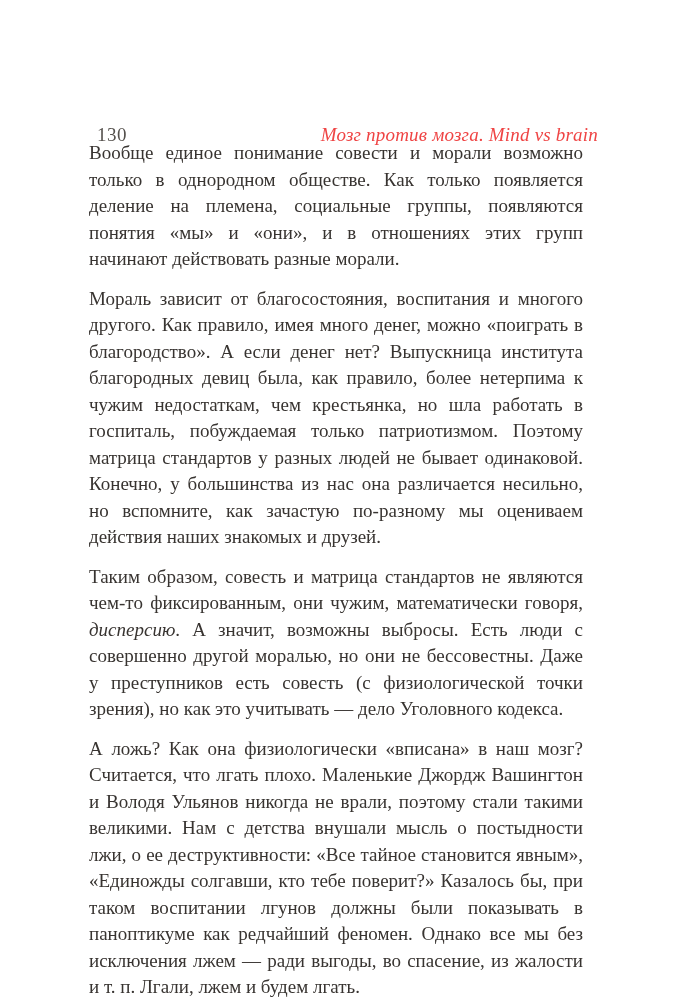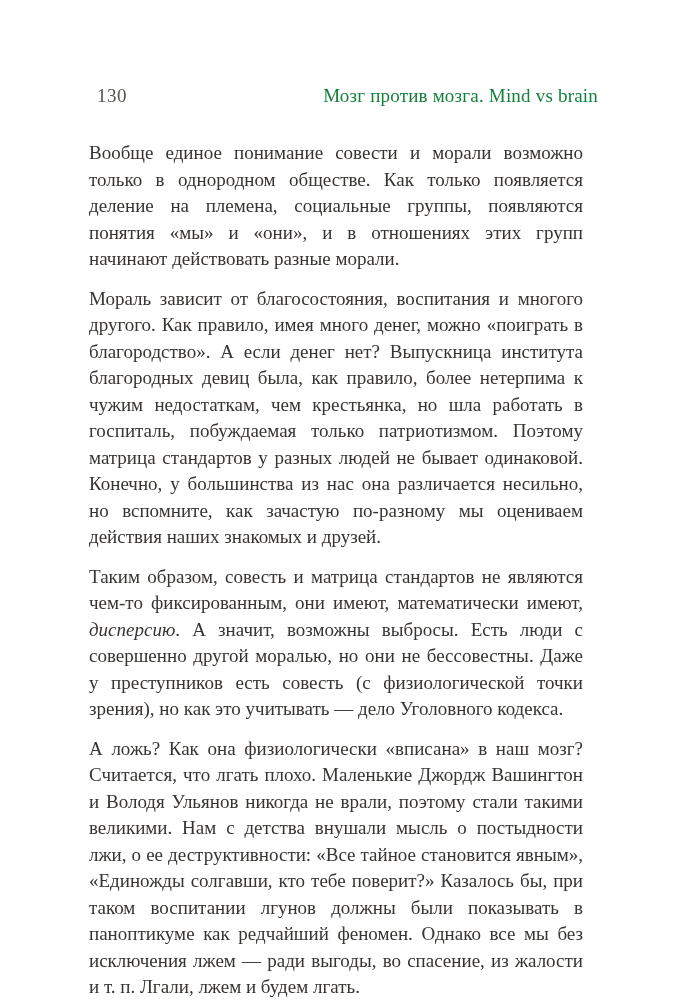--- a/index.html
+++ b/index.html
@@ -10,36 +10,38 @@
   .page {
     position: relative;
     width: 682px;
     height: 1001px;
     background: #ffffff;
     font-family: "Liberation Serif", serif;
     overflow: hidden;
   }
   .header {
     position: absolute;
-    top: 84px;
+    top: 76px;
     left: 97px;
     width: 501px;
     display: flex;
     justify-content: space-between;
     align-items: baseline;
     font-size: 19px;
     line-height: 24px;
   }
   .pagenum {
     color: #55514d;
     letter-spacing: 0.5px;
   }
   .runtitle {
-    color: #15803d;
+    font-style: italic;
+    color: #ef4444;
     letter-spacing: 0.2px;
+    margin-top: 47px;
   }
   .bodytext {
     position: absolute;
     top: 140px;
     left: 89px;
     width: 509px;
     font-size: 19px;
     line-height: 26.5px;
     color: #383431;
     text-align: justify;
@@ -54,16 +56,16 @@
 <body>
 
 <div class="page">
   <div class="header">
     <span class="pagenum">130</span>
     <span class="runtitle">Мозг против мозга. Mind vs brain</span>
   </div>
   <div class="bodytext" id="paras">
       <p><span>Вообще единое понимание совести и морали возможно только в однородном обществе. Как только появляется деление на племена, социальные группы, появляются понятия «мы» и «они», и в отношениях этих групп начинают действовать разные морали.</span></p>
       <p><span>Мораль зависит от благосостояния, воспитания и многого другого. Как правило, имея много денег, можно «поиграть в благородство». А если денег нет? Выпускница института благородных девиц была, как правило, более нетерпима к чужим недостаткам, чем крестьянка, но шла работать в госпиталь, побуждаемая только патриотизмом. Поэтому матрица стандартов у разных людей не бывает одинаковой. Конечно, у большинства из нас она различается несильно, но вспомните, как зачастую по-разному мы оцениваем действия наших знакомых и друзей.</span></p>
-      <p><span>Таким образом, совесть и матрица стандартов не являются чем-то фиксированным, они имеют, математически имеют, </span><em>дисперсию</em><span>. А значит, возможны выбросы. Есть люди с совершенно другой моралью, но они не бессовестны. Даже у преступников есть совесть (с физиологической точки зрения), но как это учитывать — дело Уголовного кодекса.</span></p>
+      <p><span>Таким образом, совесть и матрица стандартов не являются чем-то фиксированным, они чужим, математически говоря, </span><em>дисперсию</em><span>. А значит, возможны выбросы. Есть люди с совершенно другой моралью, но они не бессовестны. Даже у преступников есть совесть (с физиологической точки зрения), но как это учитывать — дело Уголовного кодекса.</span></p>
       <p><span>А ложь? Как она физиологически «вписана» в наш мозг? Считается, что лгать плохо. Маленькие Джордж Вашингтон и Володя Ульянов никогда не врали, поэтому стали такими великими. Нам с детства внушали мысль о постыдности лжи, о ее деструктивности: «Все тайное становится явным», «Единожды солгавши, кто тебе поверит?» Казалось бы, при таком воспитании лгунов должны были показывать в паноптикуме как редчайший феномен. Однако все мы без исключения лжем — ради выгоды, во спасение, из жалости и т. п. Лгали, лжем и будем лгать.</span></p>
     </div>
 </div>
 
 </body></html>

